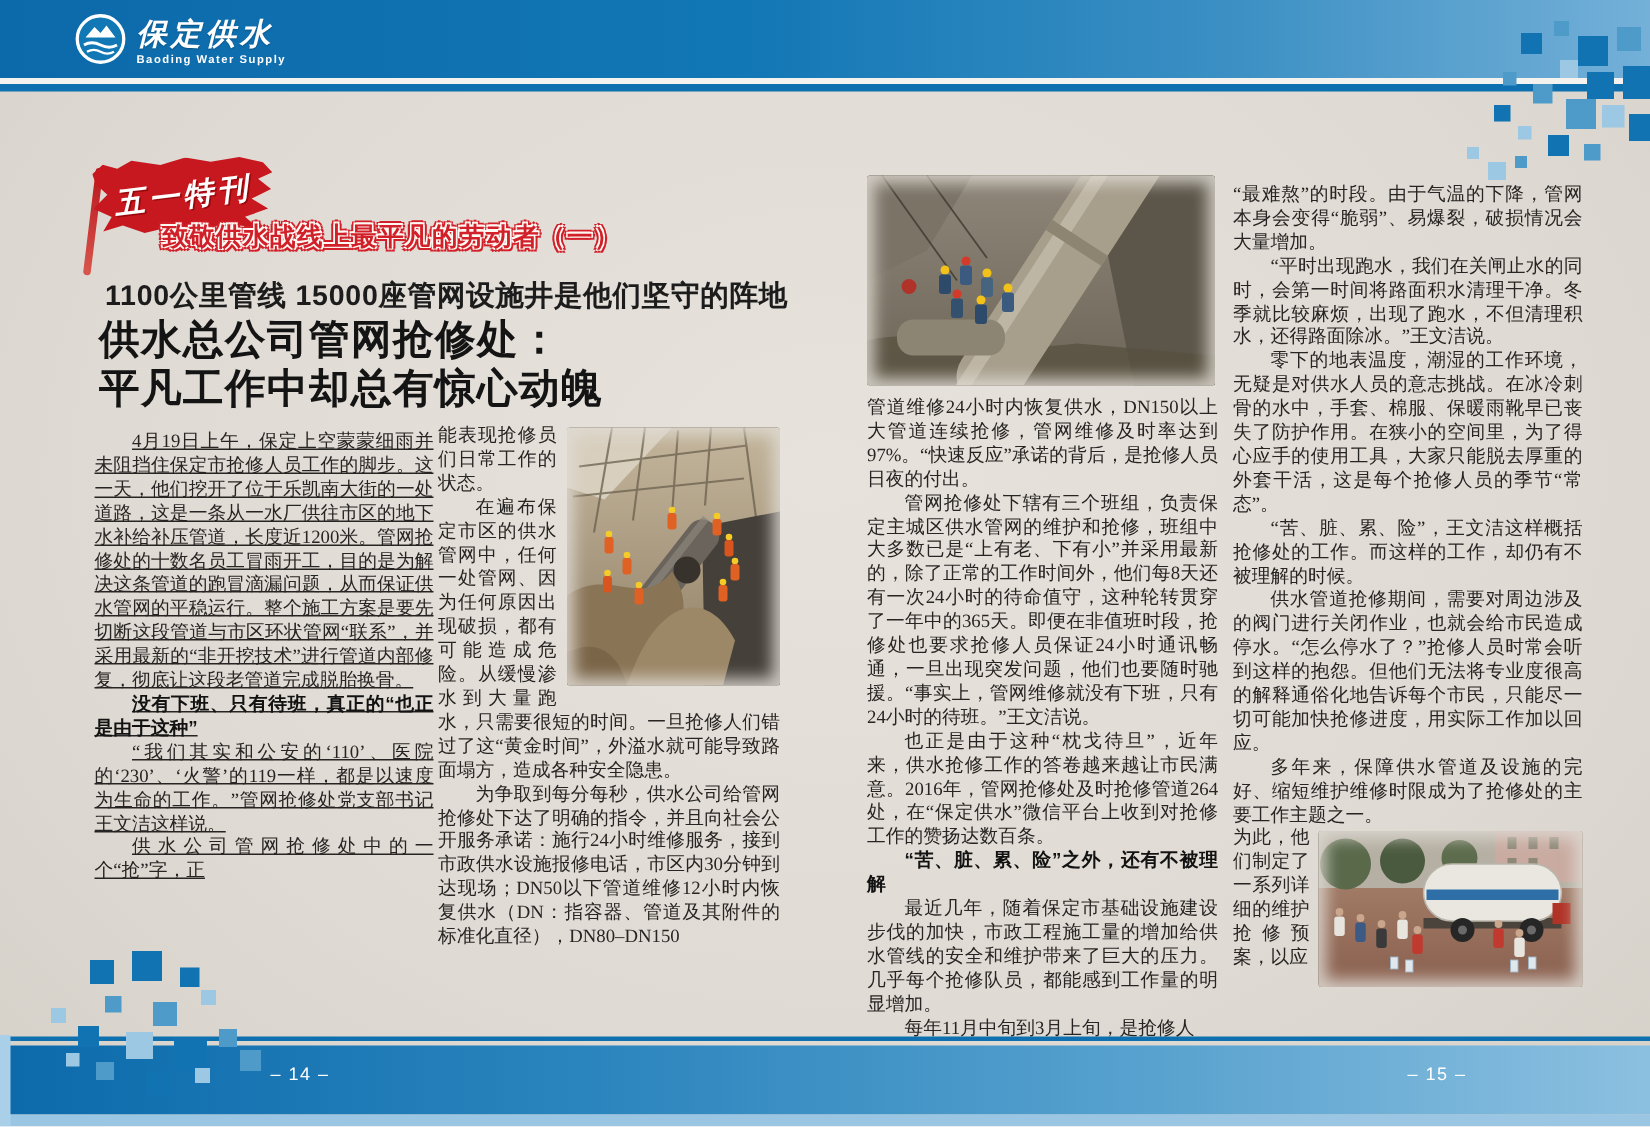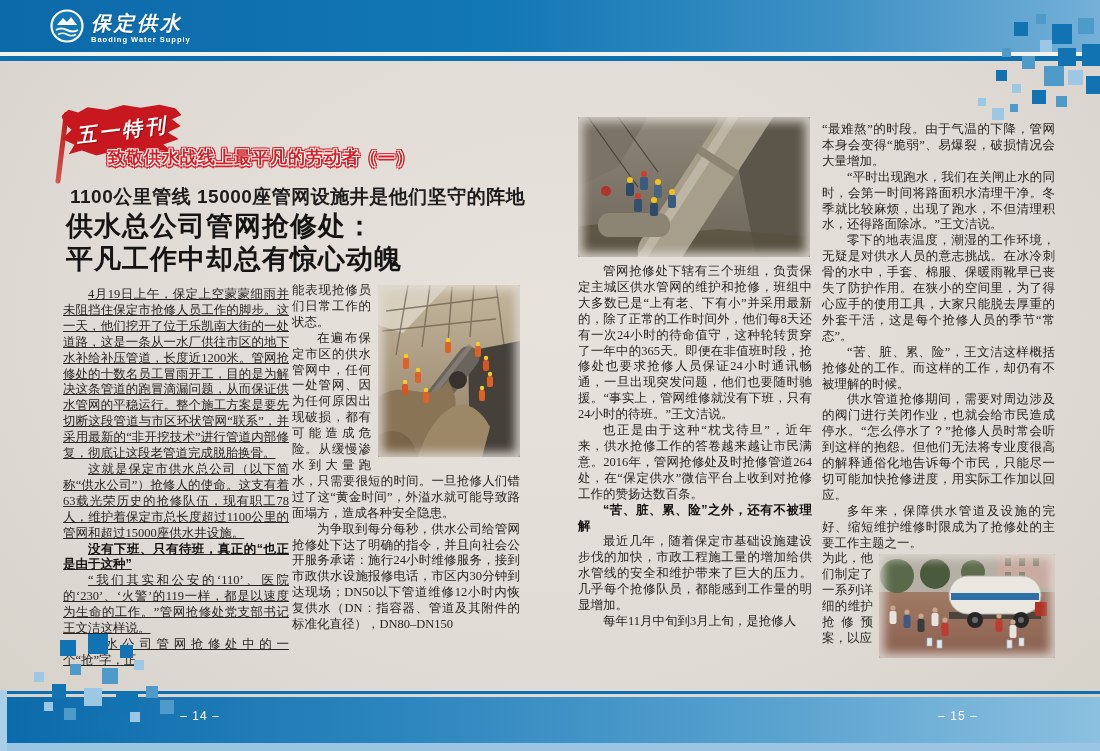--- a/index.html
+++ b/index.html
@@ -109,21 +109,20 @@
   <div class="series-title">致敬供水战线上最平凡的劳动者（一）</div>
 
   <div class="kicker">1100公里管线 15000座管网设施井是他们坚守的阵地</div>
   <div class="main-title">
     <div>供水总公司管网抢修处：</div>
     <div>平凡工作中却总有惊心动魄</div>
   </div>
 
   <div class="col" id="col1">
     <p>4月19日上午，保定上空蒙蒙细雨并未阻挡住保定市抢修人员工作的脚步。这一天，他们挖开了位于乐凯南大街的一处道路，这是一条从一水厂供往市区的地下水补给补压管道，长度近1200米。管网抢修处的十数名员工冒雨开工，目的是为解决这条管道的跑冒滴漏问题，从而保证供水管网的平稳运行。整个施工方案是要先切断这段管道与市区环状管网“联系”，并采用最新的“非开挖技术”进行管道内部修复，彻底让这段老管道完成脱胎换骨。</p>
-    <p>这就是保定市供水总公司（以下简称“供水公司”）抢修人的使命。这支有着63载光荣历史的抢修队伍，现有职工78人，维护着保定市总长度超过1100公里的管网和超过15000座供水井设施。</p>
     <p class="subhead">没有下班、只有待班，真正的“也正是由于这种”</p>
     <p>“我们其实和公安的‘110’、医院的‘230’、‘火警’的119一样，都是以速度为生命的工作。”管网抢修处党支部书记王文洁这样说。</p>
     <p>供水公司管网抢修处中的一个“抢”字，正</p>
   </div>
 
   <div class="col" id="col2">
     <div class="photo" id="photo-excavation">
       <svg viewBox="0 0 142 172" preserveAspectRatio="none">
         <defs>
           <linearGradient id="gB" x1="0" y1="0" x2="0" y2="1">
@@ -242,20 +241,21 @@
               <rect x="-4" y="-4" width="8" height="13" rx="2" fill="#2e4a6b"></rect>
             </g>
           <g transform="translate(94,82)">
               <circle cx="0" cy="-7" r="3" fill="#f2c21a"></circle>
               <rect x="-4" y="-4" width="8" height="13" rx="2" fill="#3a5a80"></rect>
             </g>
         </g>
         <circle cx="28" cy="74" r="5" fill="#b0332a"></circle>
       </svg>
     </div>
+    <p class="noindent">管道维修24小时内恢复供水，DN150以上大管道连续抢修，管网维修及时率达到97%。“快速反应”承诺的背后，是抢修人员日夜的付出。</p>
     <p>管网抢修处下辖有三个班组，负责保定主城区供水管网的维护和抢修，班组中大多数已是“上有老、下有小”并采用最新的，除了正常的工作时间外，他们每8天还有一次24小时的待命值守，这种轮转贯穿了一年中的365天。即便在非值班时段，抢修处也要求抢修人员保证24小时通讯畅通，一旦出现突发问题，他们也要随时驰援。“事实上，管网维修就没有下班，只有24小时的待班。”王文洁说。</p>
     <p>也正是由于这种“枕戈待旦”，近年来，供水抢修工作的答卷越来越让市民满意。2016年，管网抢修处及时抢修管道264处，在“保定供水”微信平台上收到对抢修工作的赞扬达数百条。</p>
     <p class="subhead">“苦、脏、累、险”之外，还有不被理解</p>
     <p>最近几年，随着保定市基础设施建设步伐的加快，市政工程施工量的增加给供水管线的安全和维护带来了巨大的压力。几乎每个抢修队员，都能感到工作量的明显增加。</p>
     <p>每年11月中旬到3月上旬，是抢修人</p>
   </div>
 
   <div class="col" id="col4">
     <p class="noindent">“最难熬”的时段。由于气温的下降，管网本身会变得“脆弱”、易爆裂，破损情况会大量增加。</p>
     <p>“平时出现跑水，我们在关闸止水的同时，会第一时间将路面积水清理干净。冬季就比较麻烦，出现了跑水，不但清理积水，还得路面除冰。”王文洁说。</p>

